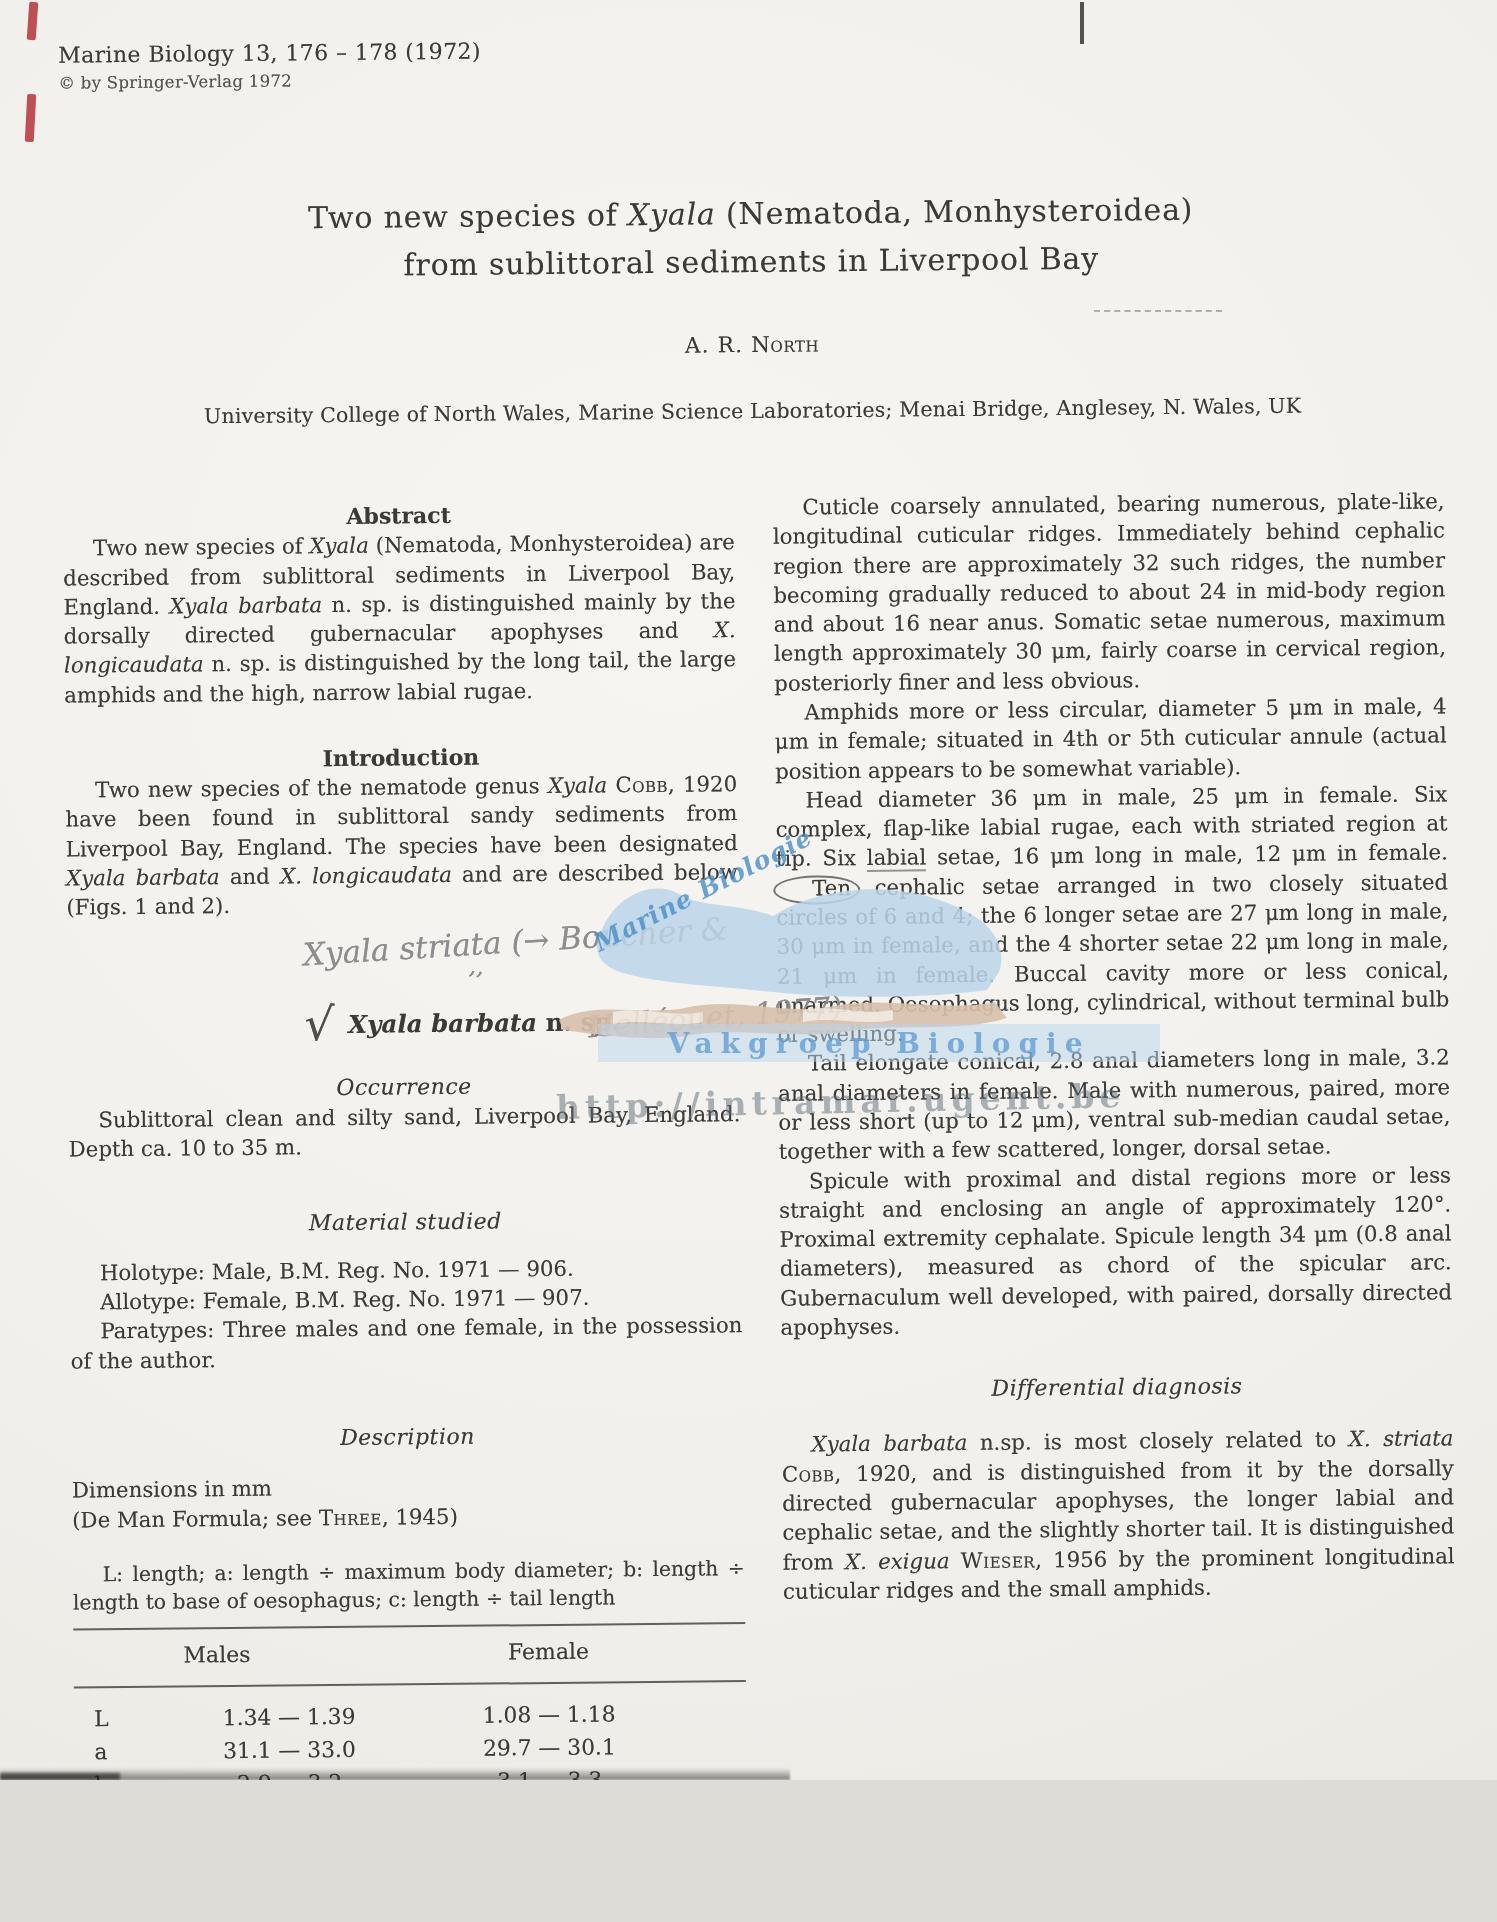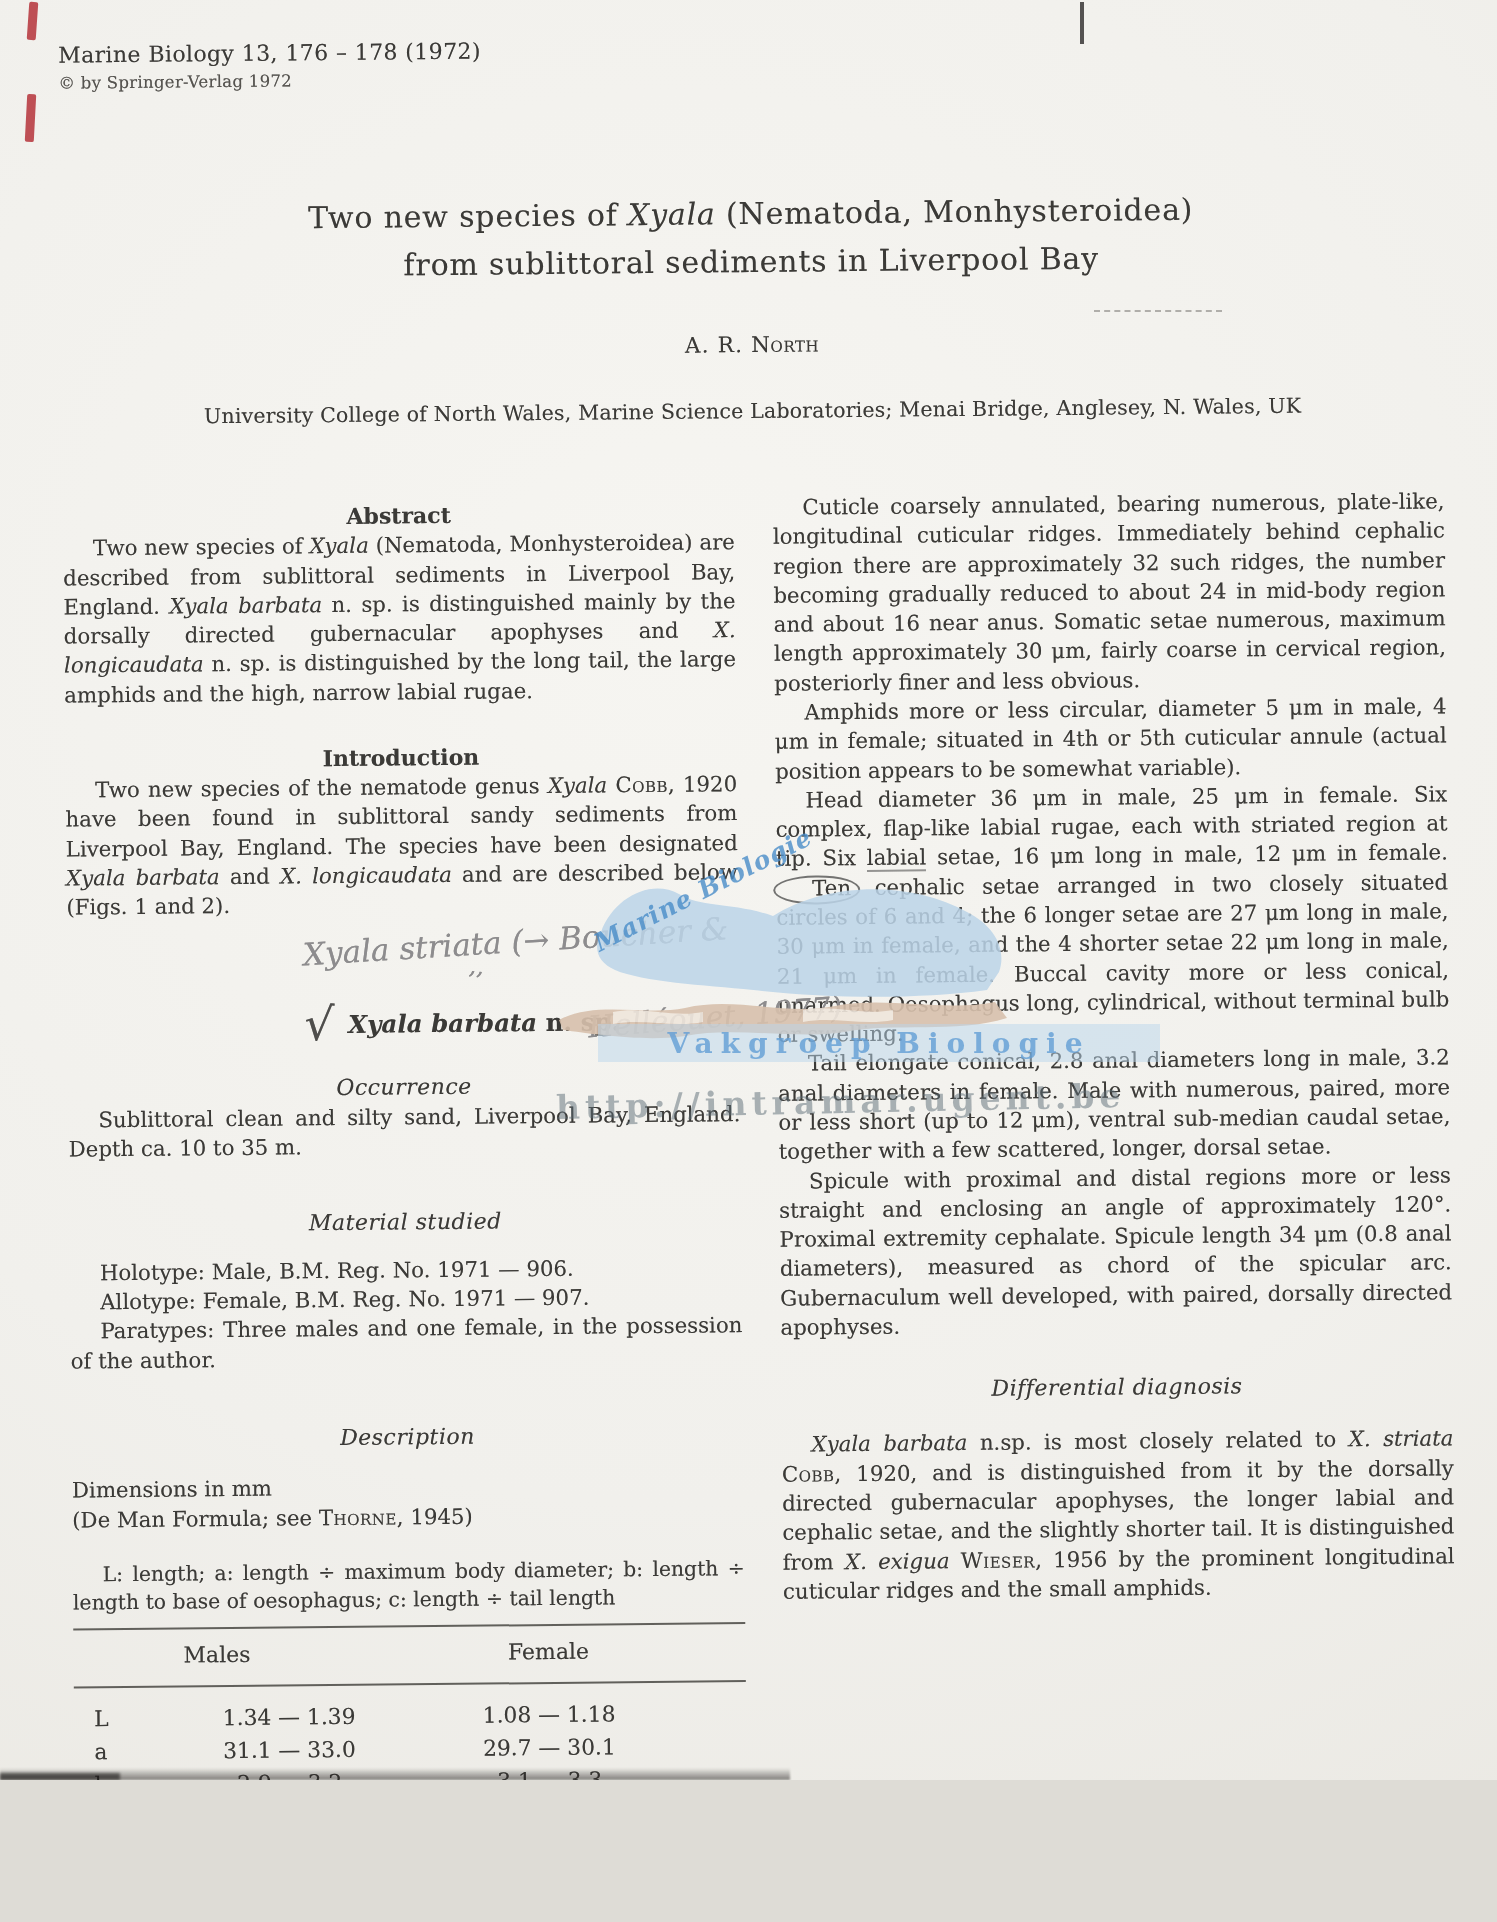--- a/index.html
+++ b/index.html
@@ -113,21 +113,21 @@
 
         <div class="h-italic" style="margin-top:46px;">Material studied</div>
         <div style="margin-top:18px;">
           <p class="mline">Holotype: Male, B.M. Reg. No. 1971 — 906.</p>
           <p class="mline">Allotype: Female, B.M. Reg. No. 1971 — 907.</p>
           <p class="mline">Paratypes: Three males and one female, in the possession of the author.</p>
         </div>
 
         <div class="h-italic" style="margin-top:50px;">Description</div>
         <p class="dims" style="margin-top:20px;">Dimensions in mm</p>
-        <p class="dims"><span>(De Man Formula; see </span><span class="sc">Thorne</span><span>, 1945)</span></p>
+        <p class="dims"><span>(De Man Formula; see </span><span class="sc">Three</span><span>, 1945)</span></p>
 
         <p class="key-line" style="margin-top:26px;">L: length; a: length ÷ maximum body diameter; b: length ÷ length to base of oesophagus; c: length ÷ tail length</p>
 
         <div class="tbl">
           <div class="tbl-rule"></div>
           <div class="tbl-head">
             <span class="c1"></span>
             <span class="c2">Males</span>
             <span class="c3">Female</span>
           </div>

